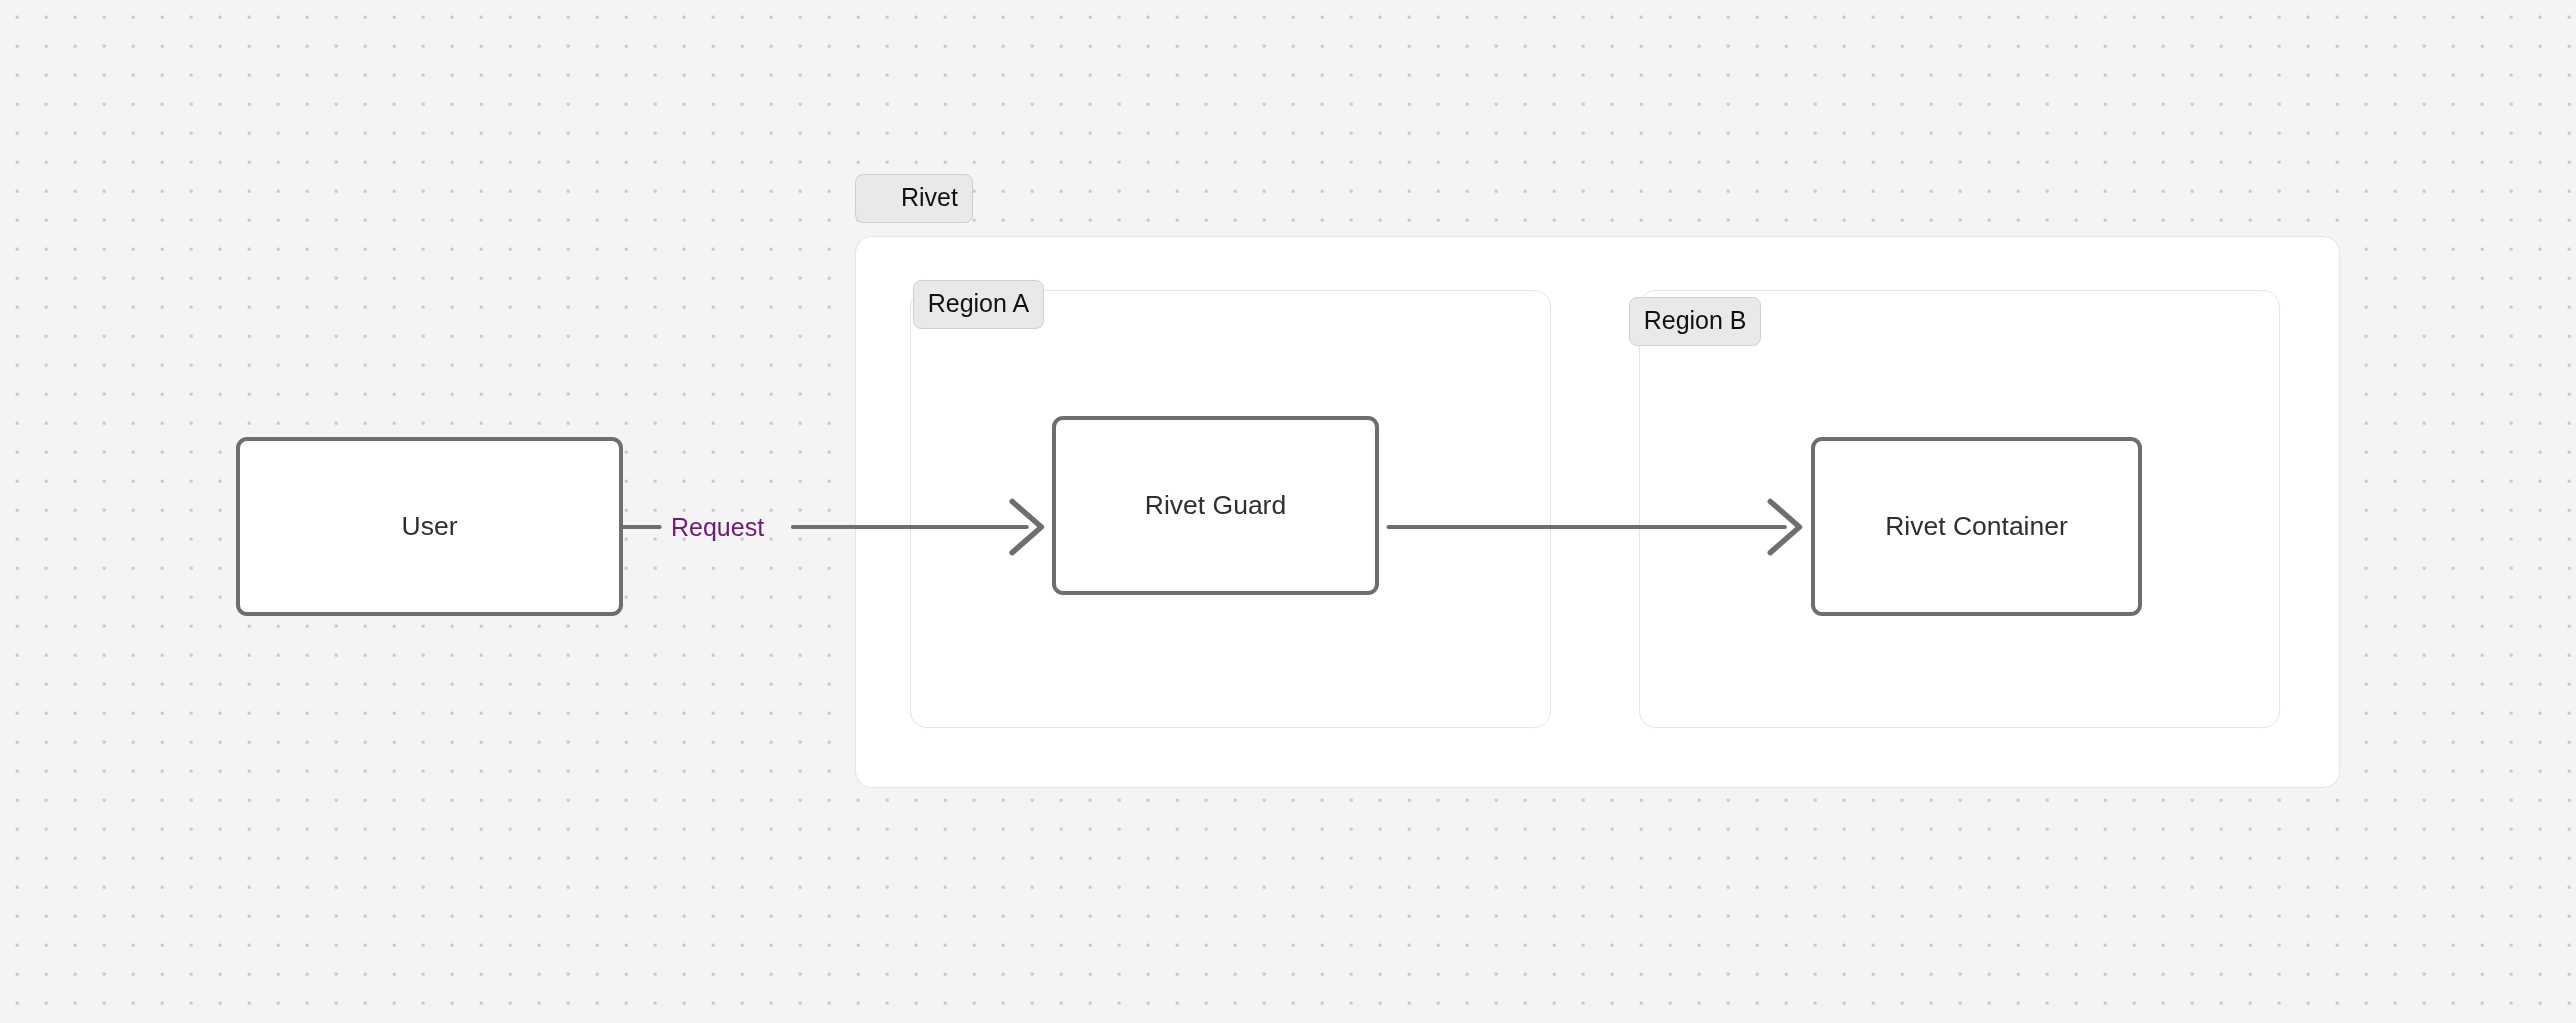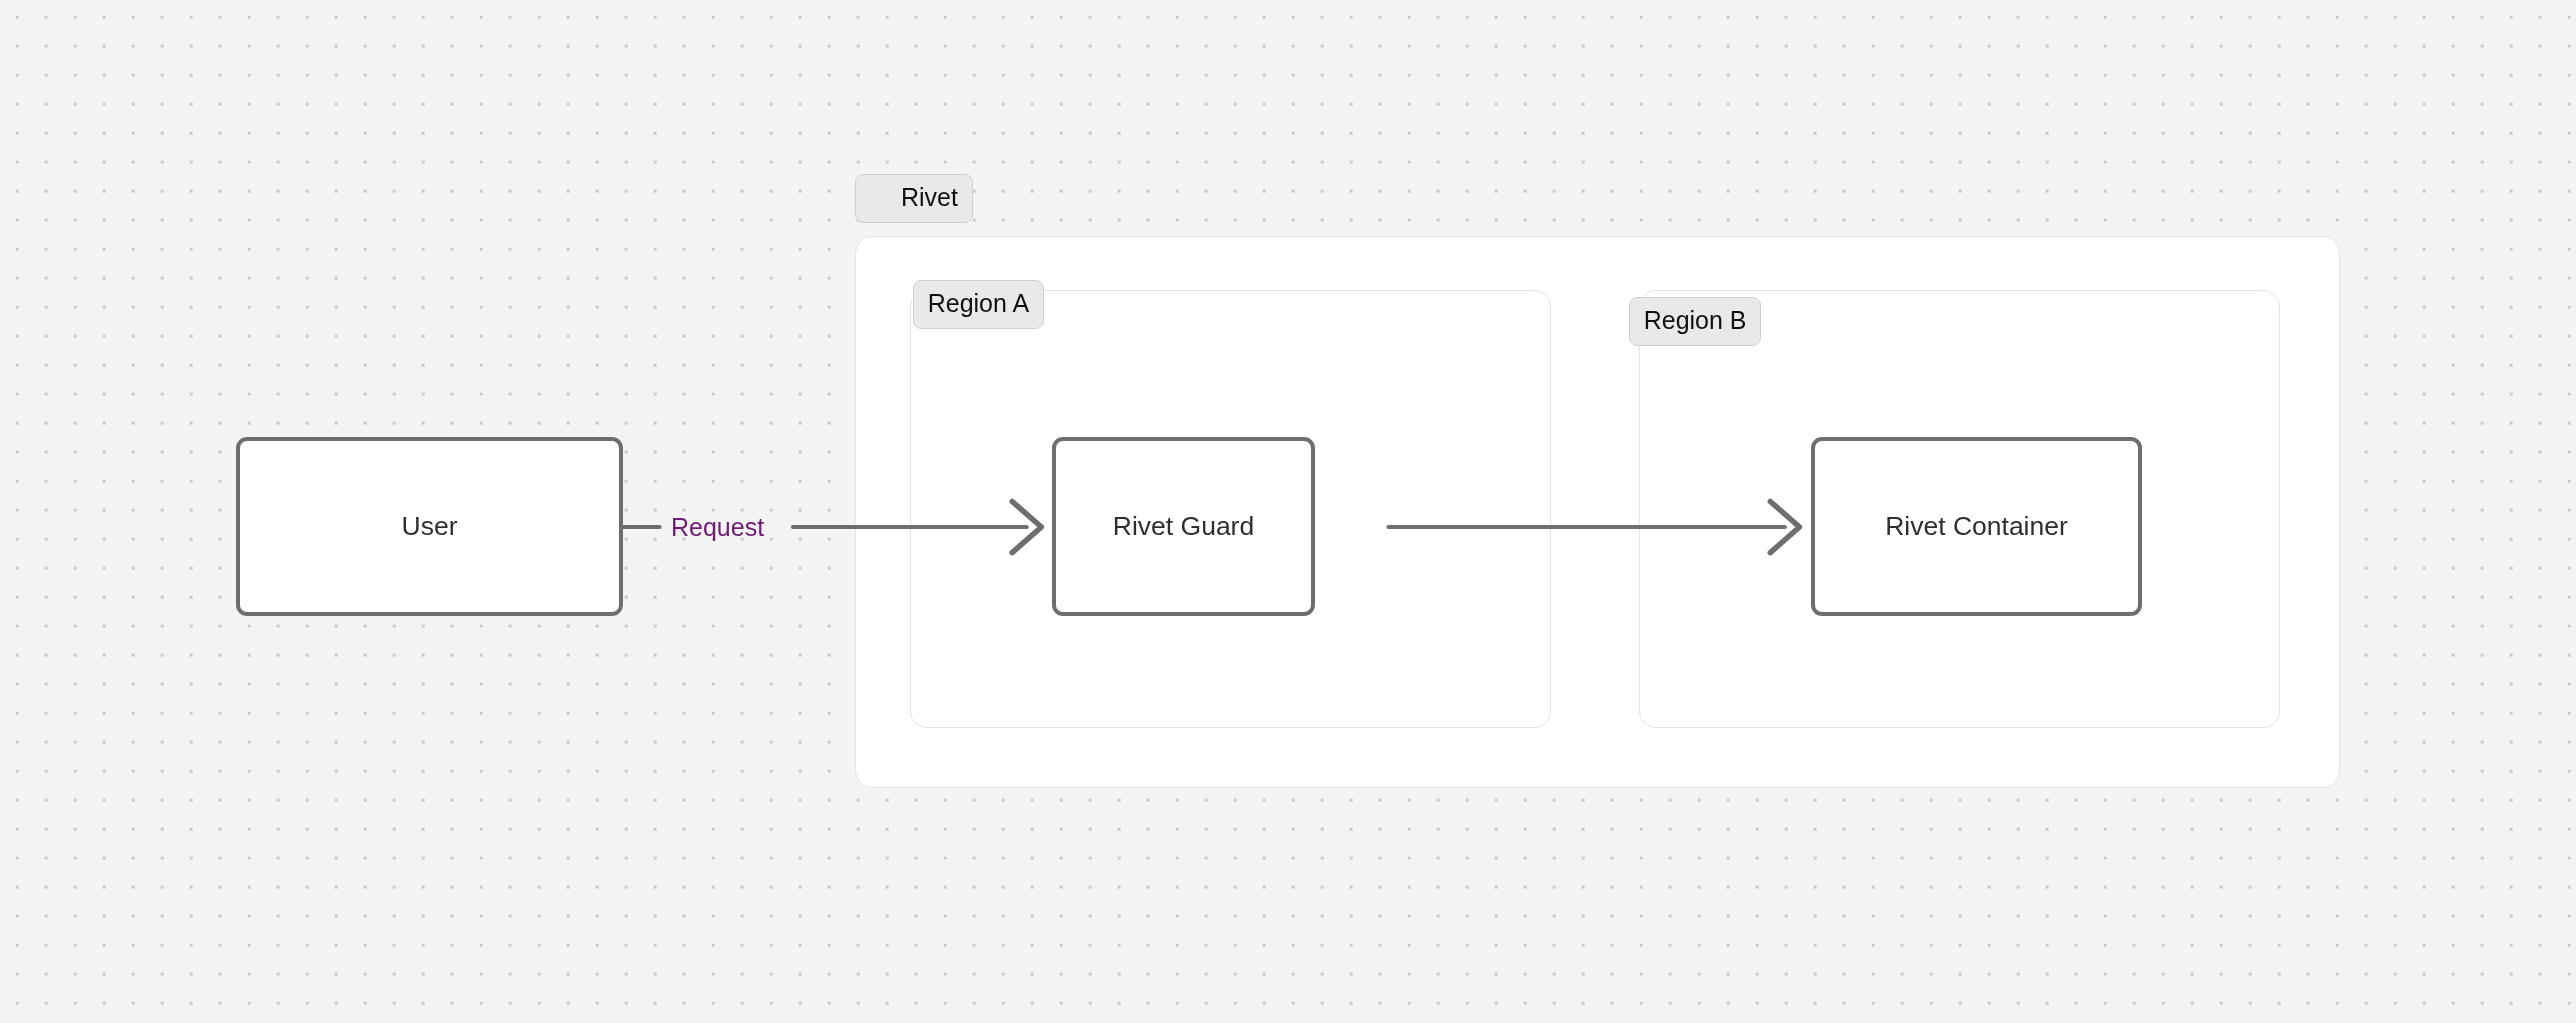--- a/index.html
+++ b/index.html
@@ -103,22 +103,22 @@
   }
 
   #node-user {
     left: 236px;
     top: 437px;
     width: 387px;
     height: 179px;
   }
   #node-rivet-guard {
     left: 1052px;
-    top: 437px;
-    width: 263px;
+    top: 416px;
+    width: 327px;
     height: 179px;
   }
   #node-rivet-container {
     left: 1811px;
     top: 437px;
     width: 331px;
     height: 179px;
   }
 
   

